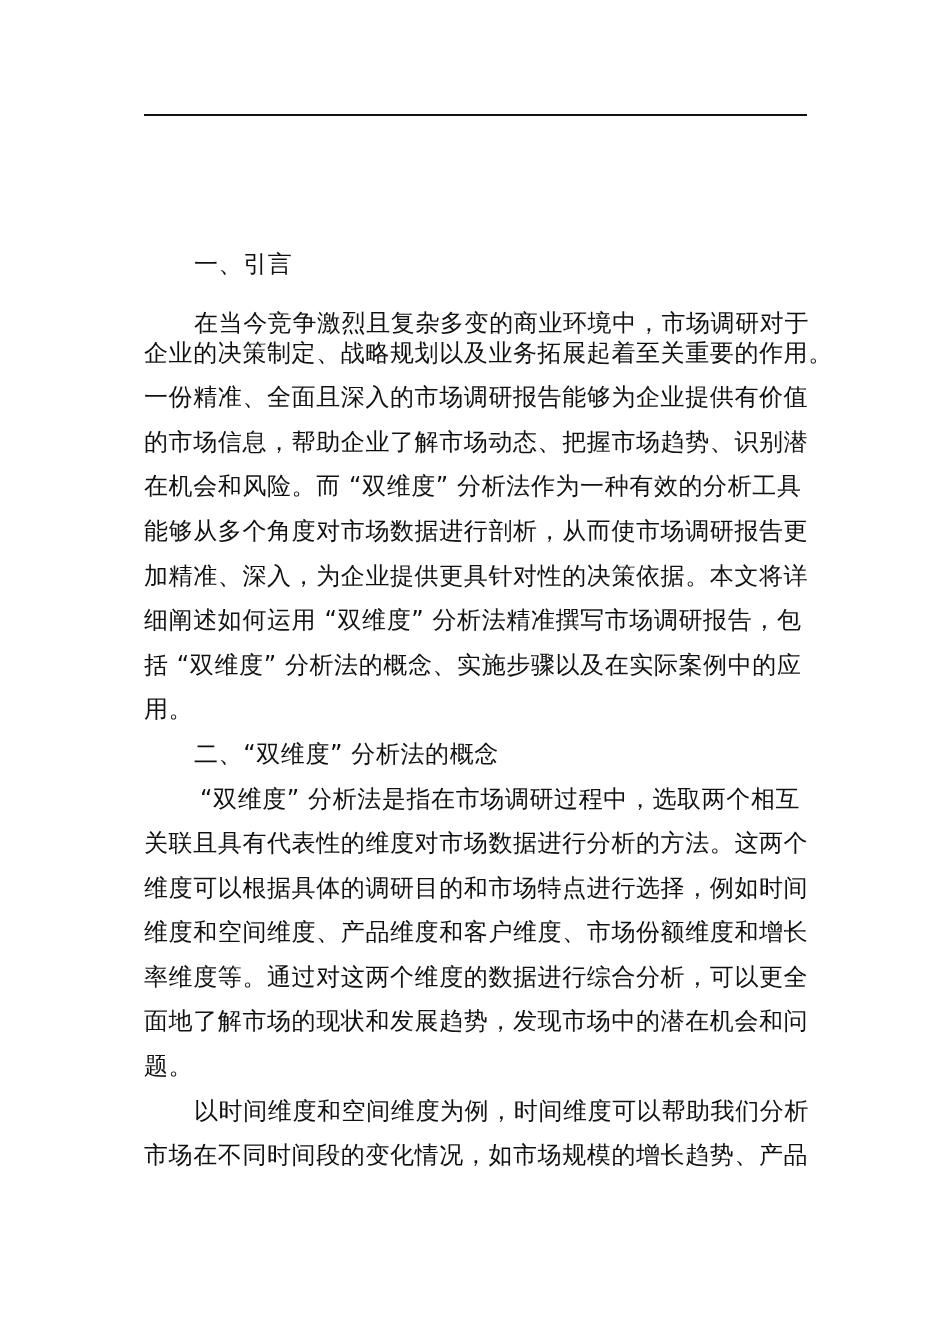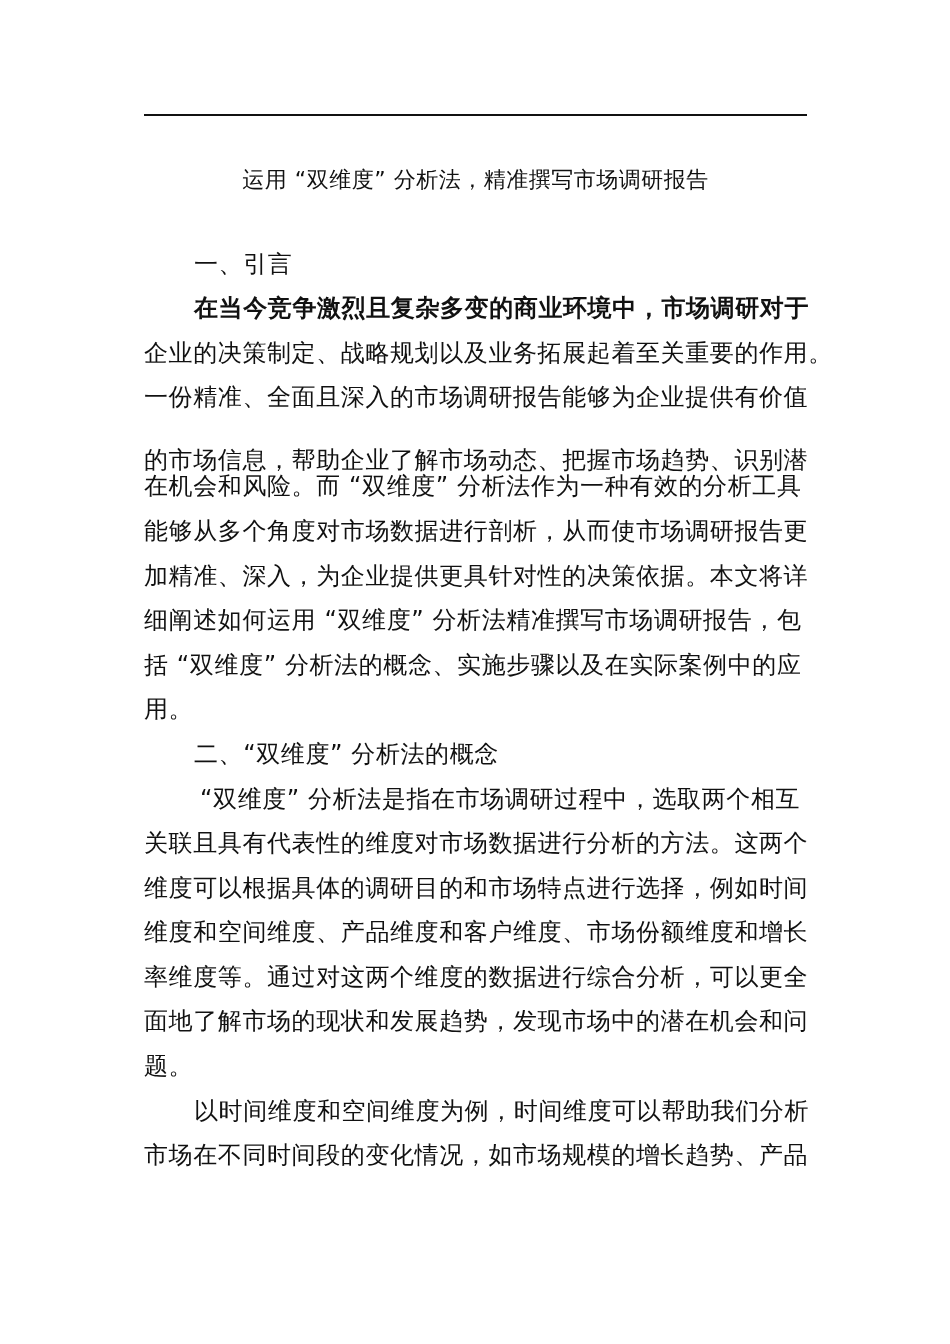--- a/index.html
+++ b/index.html
@@ -54,28 +54,27 @@
     .indent { padding-left: 50px; }
     .indent-small { padding-left: 56px; }
   </style>
 </head>
 <body>
 
 <div class="page">
 
   <div class="header-rule"></div>
 
-  <div class="doc-title">运用 “双维度” 分析法，精准撰写市场调研报告</div>
 
   <div class="line indent" style="top:244px;">一、引言</div>
 
-  <div class="line indent" style="top:288px;font-weight:bold;">在当今竞争激烈且复杂多变的商业环境中，市场调研对于</div>
+  <div class="line indent" style="top:303px;">在当今竞争激烈且复杂多变的商业环境中，市场调研对于</div>
   <div class="line" style="top:333px;">企业的决策制定、战略规划以及业务拓展起着至关重要的作用。</div>
   <div class="line" style="top:377px;">一份精准、全面且深入的市场调研报告能够为企业提供有价值</div>
-  <div class="line" style="top:440px;">的市场信息，帮助企业了解市场动态、把握市场趋势、识别潜</div>
+  <div class="line" style="top:422px;">的市场信息，帮助企业了解市场动态、把握市场趋势、识别潜</div>
   <div class="line" style="top:466px;">在机会和风险。而 “双维度” 分析法作为一种有效的分析工具</div>
   <div class="line" style="top:511px;">能够从多个角度对市场数据进行剖析，从而使市场调研报告更</div>
   <div class="line" style="top:556px;">加精准、深入，为企业提供更具针对性的决策依据。本文将详</div>
   <div class="line" style="top:600px;">细阐述如何运用 “双维度” 分析法精准撰写市场调研报告，包</div>
   <div class="line" style="top:645px;">括 “双维度” 分析法的概念、实施步骤以及在实际案例中的应</div>
   <div class="line" style="top:689px;">用。</div>
 
   <div class="line indent" style="top:734px;">二、“双维度” 分析法的概念</div>
 
   <div class="line indent-small" style="top:779px;">“双维度” 分析法是指在市场调研过程中，选取两个相互</div>

